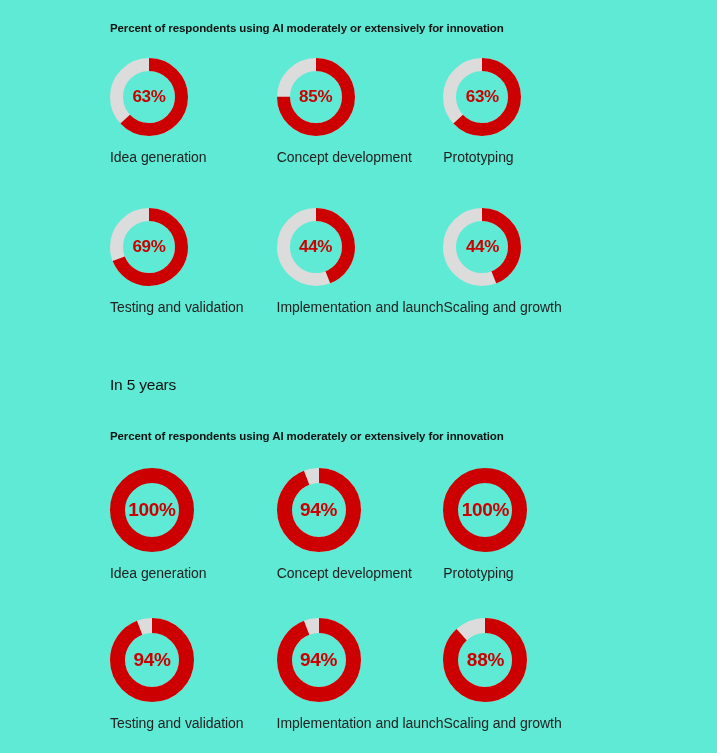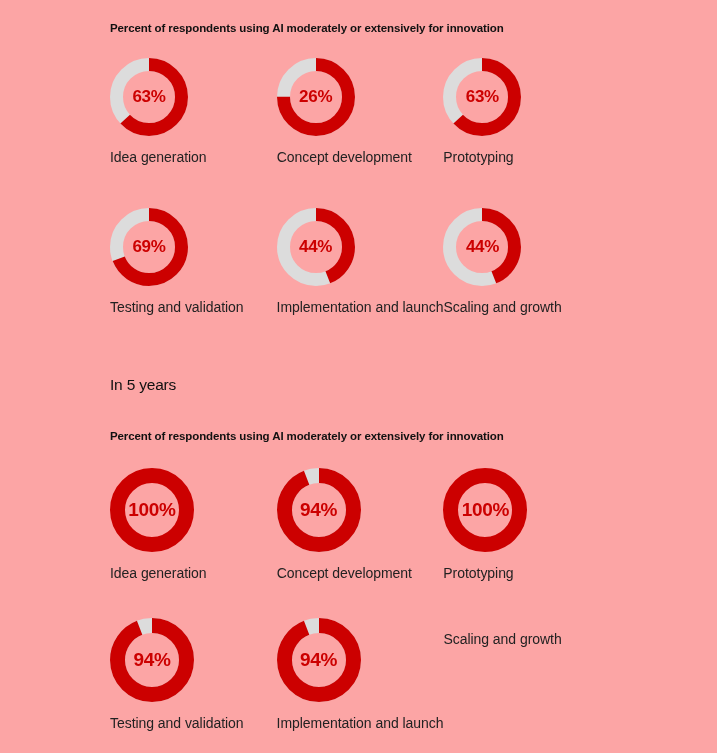--- a/index.html
+++ b/index.html
@@ -8,21 +8,21 @@
     height: 753px;
     background: #ffffff;
     font-family: "Liberation Sans", sans-serif;
     color: #1a1a1a;
     overflow: hidden;
   }
   .page {
     position: relative;
     width: 717px;
     height: 753px;
-    background: #fca5a5;
+    background: #5eead4;
   }
 
   .section-title {
     position: absolute;
     left: 110px;
     font-size: 11.5px;
     font-weight: bold;
     letter-spacing: -0.1px;
     color: #111111;
     white-space: nowrap;
@@ -106,21 +106,21 @@
           <div class="donut-value">63%</div>
         </div>
         <div class="cat-label">Idea generation</div>
       </div>
       <div class="chart-cell">
         <div class="donut-wrap" style="width: 78px; height: 78px;">
           <svg width="78" height="78" viewBox="0 0 78 78" class="donut-svg">
             <circle cx="39" cy="39" r="32.5" fill="none" stroke="#DCDCDC" stroke-width="13"></circle>
             <circle cx="39" cy="39" r="32.5" fill="none" stroke="#CC0000" stroke-width="13" stroke-dasharray="153.1526418625024 51.050880620834135" stroke-dashoffset="0" transform="rotate(-90 39 39)"></circle>
           </svg>
-          <div class="donut-value">26%</div>
+          <div class="donut-value">85%</div>
         </div>
         <div class="cat-label">Concept development</div>
       </div>
       <div class="chart-cell">
         <div class="donut-wrap" style="width: 78px; height: 78px;">
           <svg width="78" height="78" viewBox="0 0 78 78" class="donut-svg">
             <circle cx="39" cy="39" r="32.5" fill="none" stroke="#DCDCDC" stroke-width="13"></circle>
             <circle cx="39" cy="39" r="32.5" fill="none" stroke="#CC0000" stroke-width="13" stroke-dasharray="128.64821916450202 75.55530331883452" stroke-dashoffset="0" transform="rotate(-90 39 39)"></circle>
           </svg>
           <div class="donut-value">63%</div>
@@ -212,17 +212,24 @@
         <div class="donut-wrap" style="width: 84px; height: 84px;">
           <svg width="84" height="84" viewBox="0 0 84 84" class="donut-svg">
             <circle cx="42" cy="42" r="34.5" fill="none" stroke="#DCDCDC" stroke-width="15"></circle>
             <circle cx="42" cy="42" r="34.5" fill="none" stroke="#CC0000" stroke-width="15" stroke-dasharray="203.76369951183398 13.006193585861752" stroke-dashoffset="0" transform="rotate(-90 42 42)"></circle>
           </svg>
           <div class="donut-value">94%</div>
         </div>
         <div class="cat-label">Implementation and launch</div>
       </div>
       <div class="chart-cell">
+        <div class="donut-wrap" style="width: 84px; height: 84px;">
+          <svg width="84" height="84" viewBox="0 0 84 84" class="donut-svg">
+            <circle cx="42" cy="42" r="34.5" fill="none" stroke="#DCDCDC" stroke-width="15"></circle>
+            <circle cx="42" cy="42" r="34.5" fill="none" stroke="#CC0000" stroke-width="15" stroke-dasharray="190.75750592597225 26.012387171723475" stroke-dashoffset="0" transform="rotate(-90 42 42)"></circle>
+          </svg>
+          <div class="donut-value">88%</div>
+        </div>
         <div class="cat-label">Scaling and growth</div>
       </div>
     </div>
 
 </div>
 
 </body></html>

